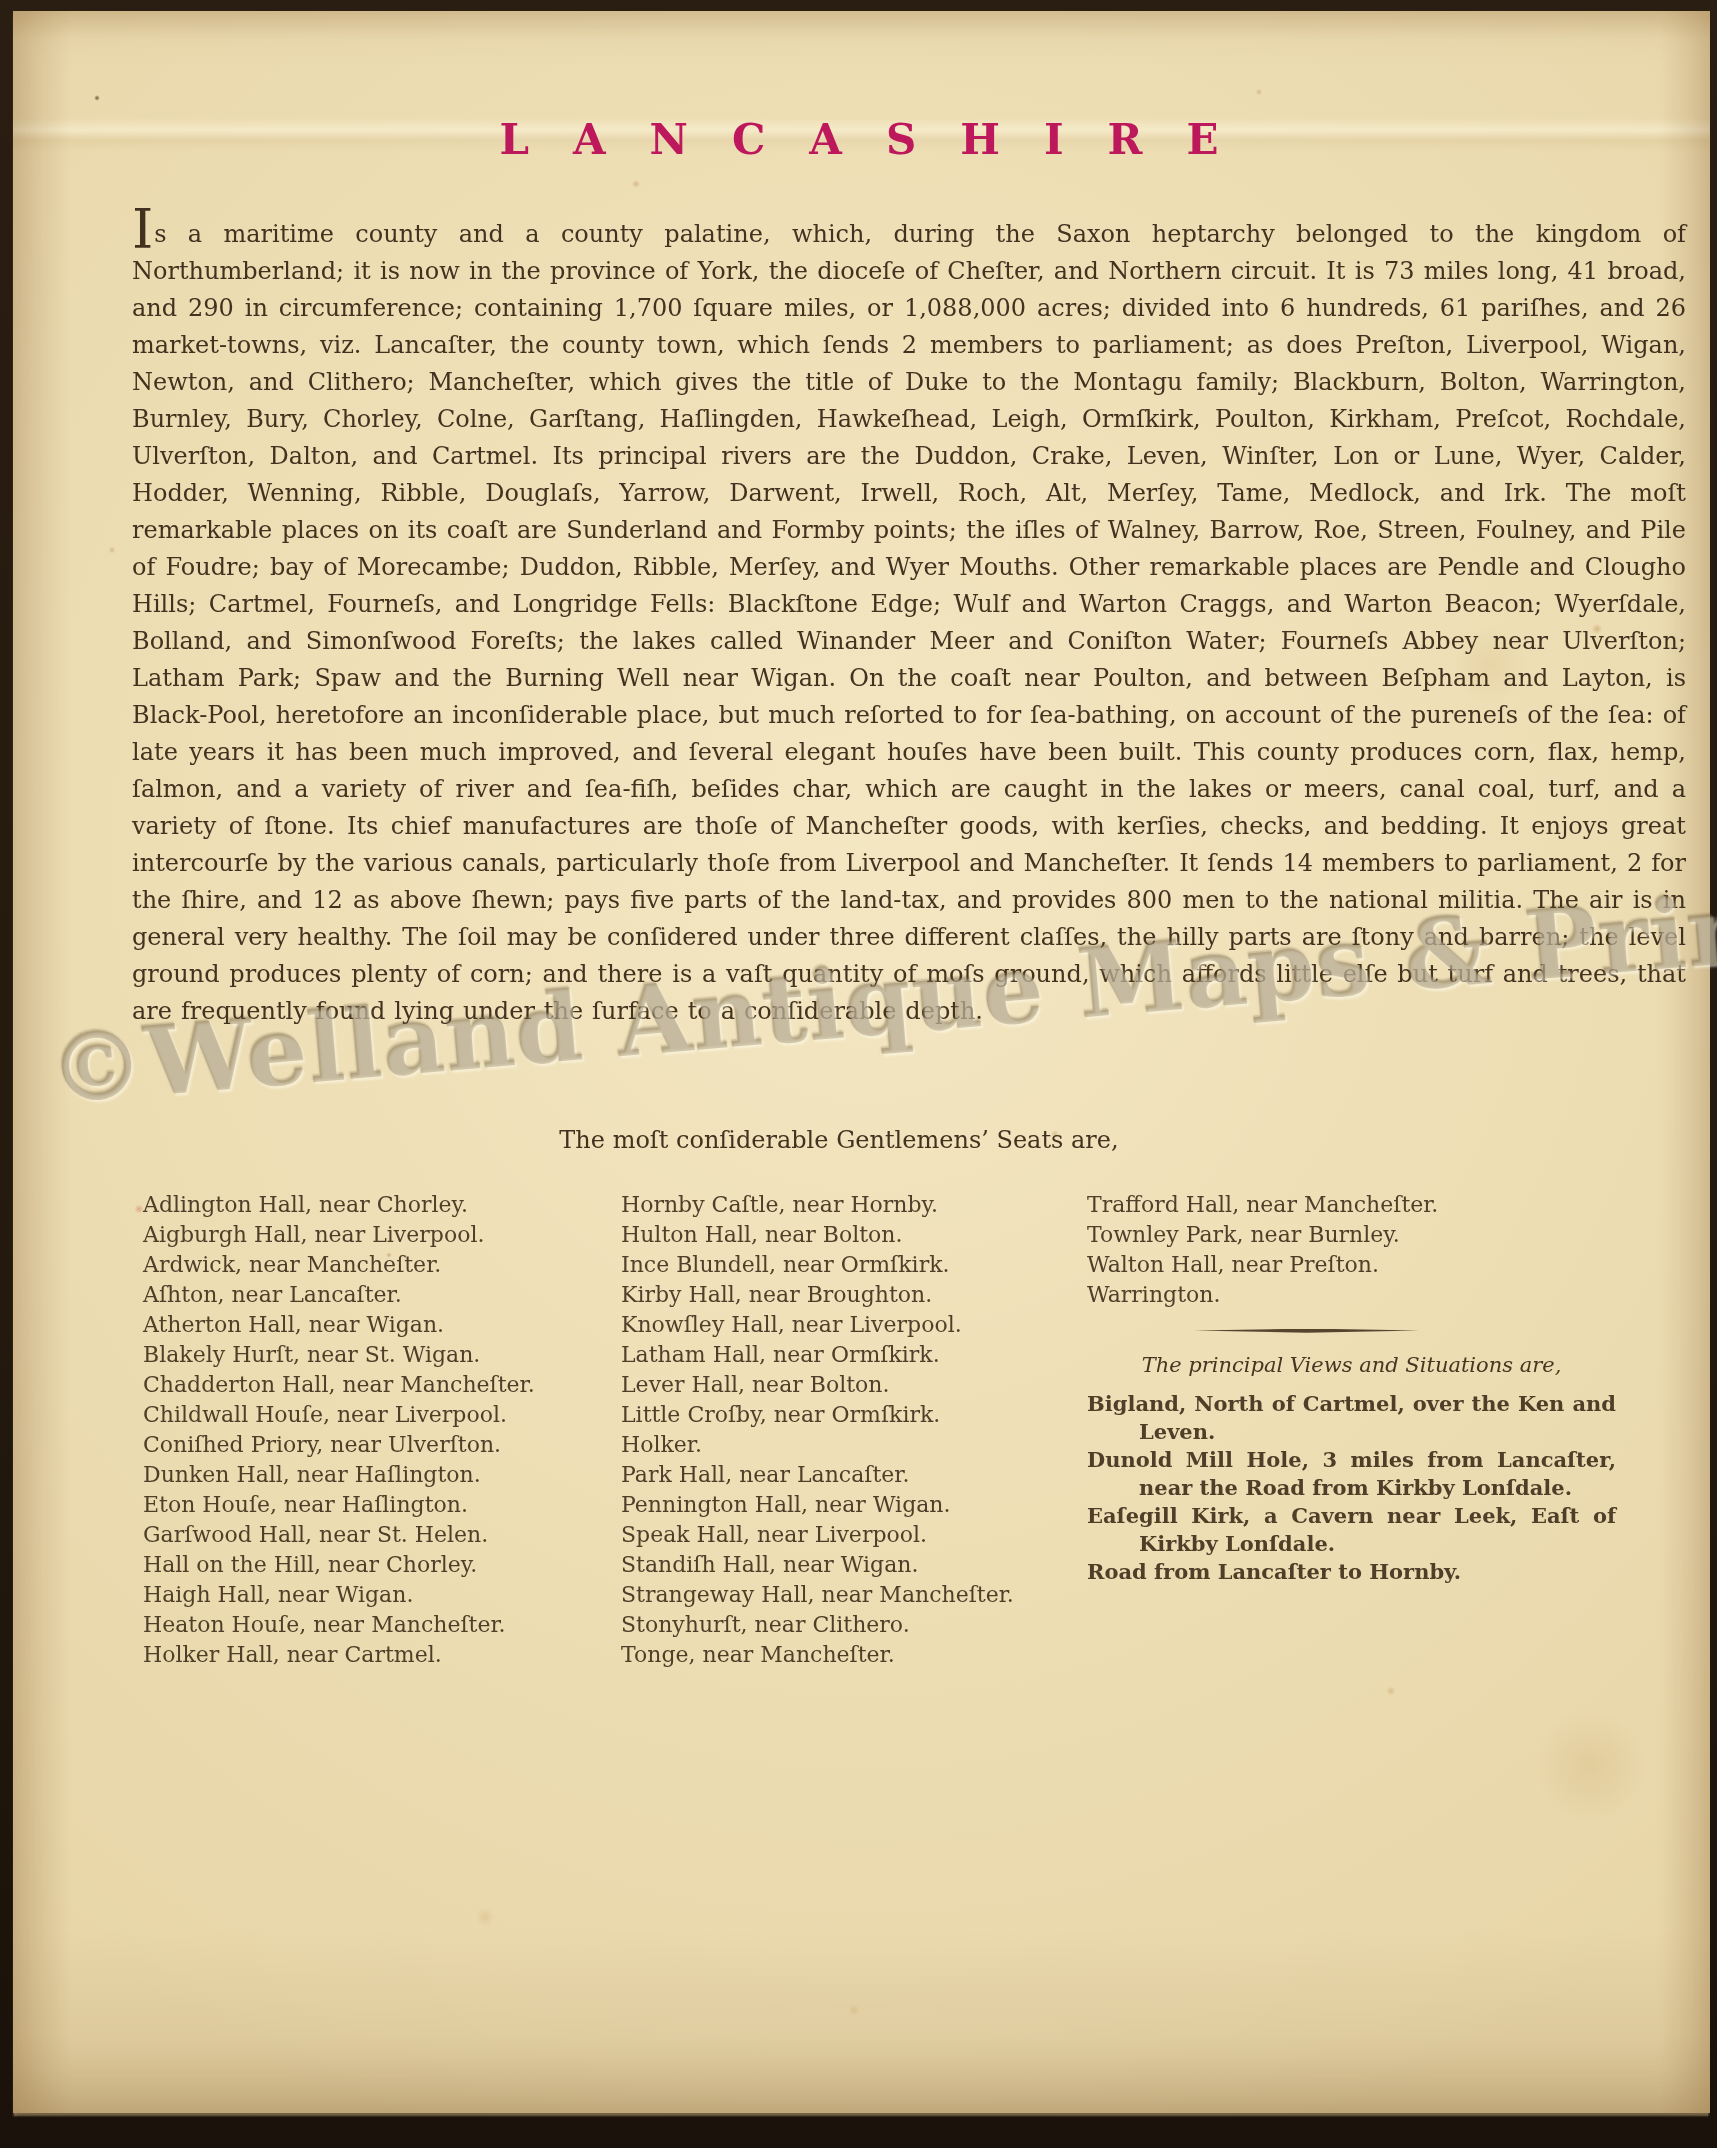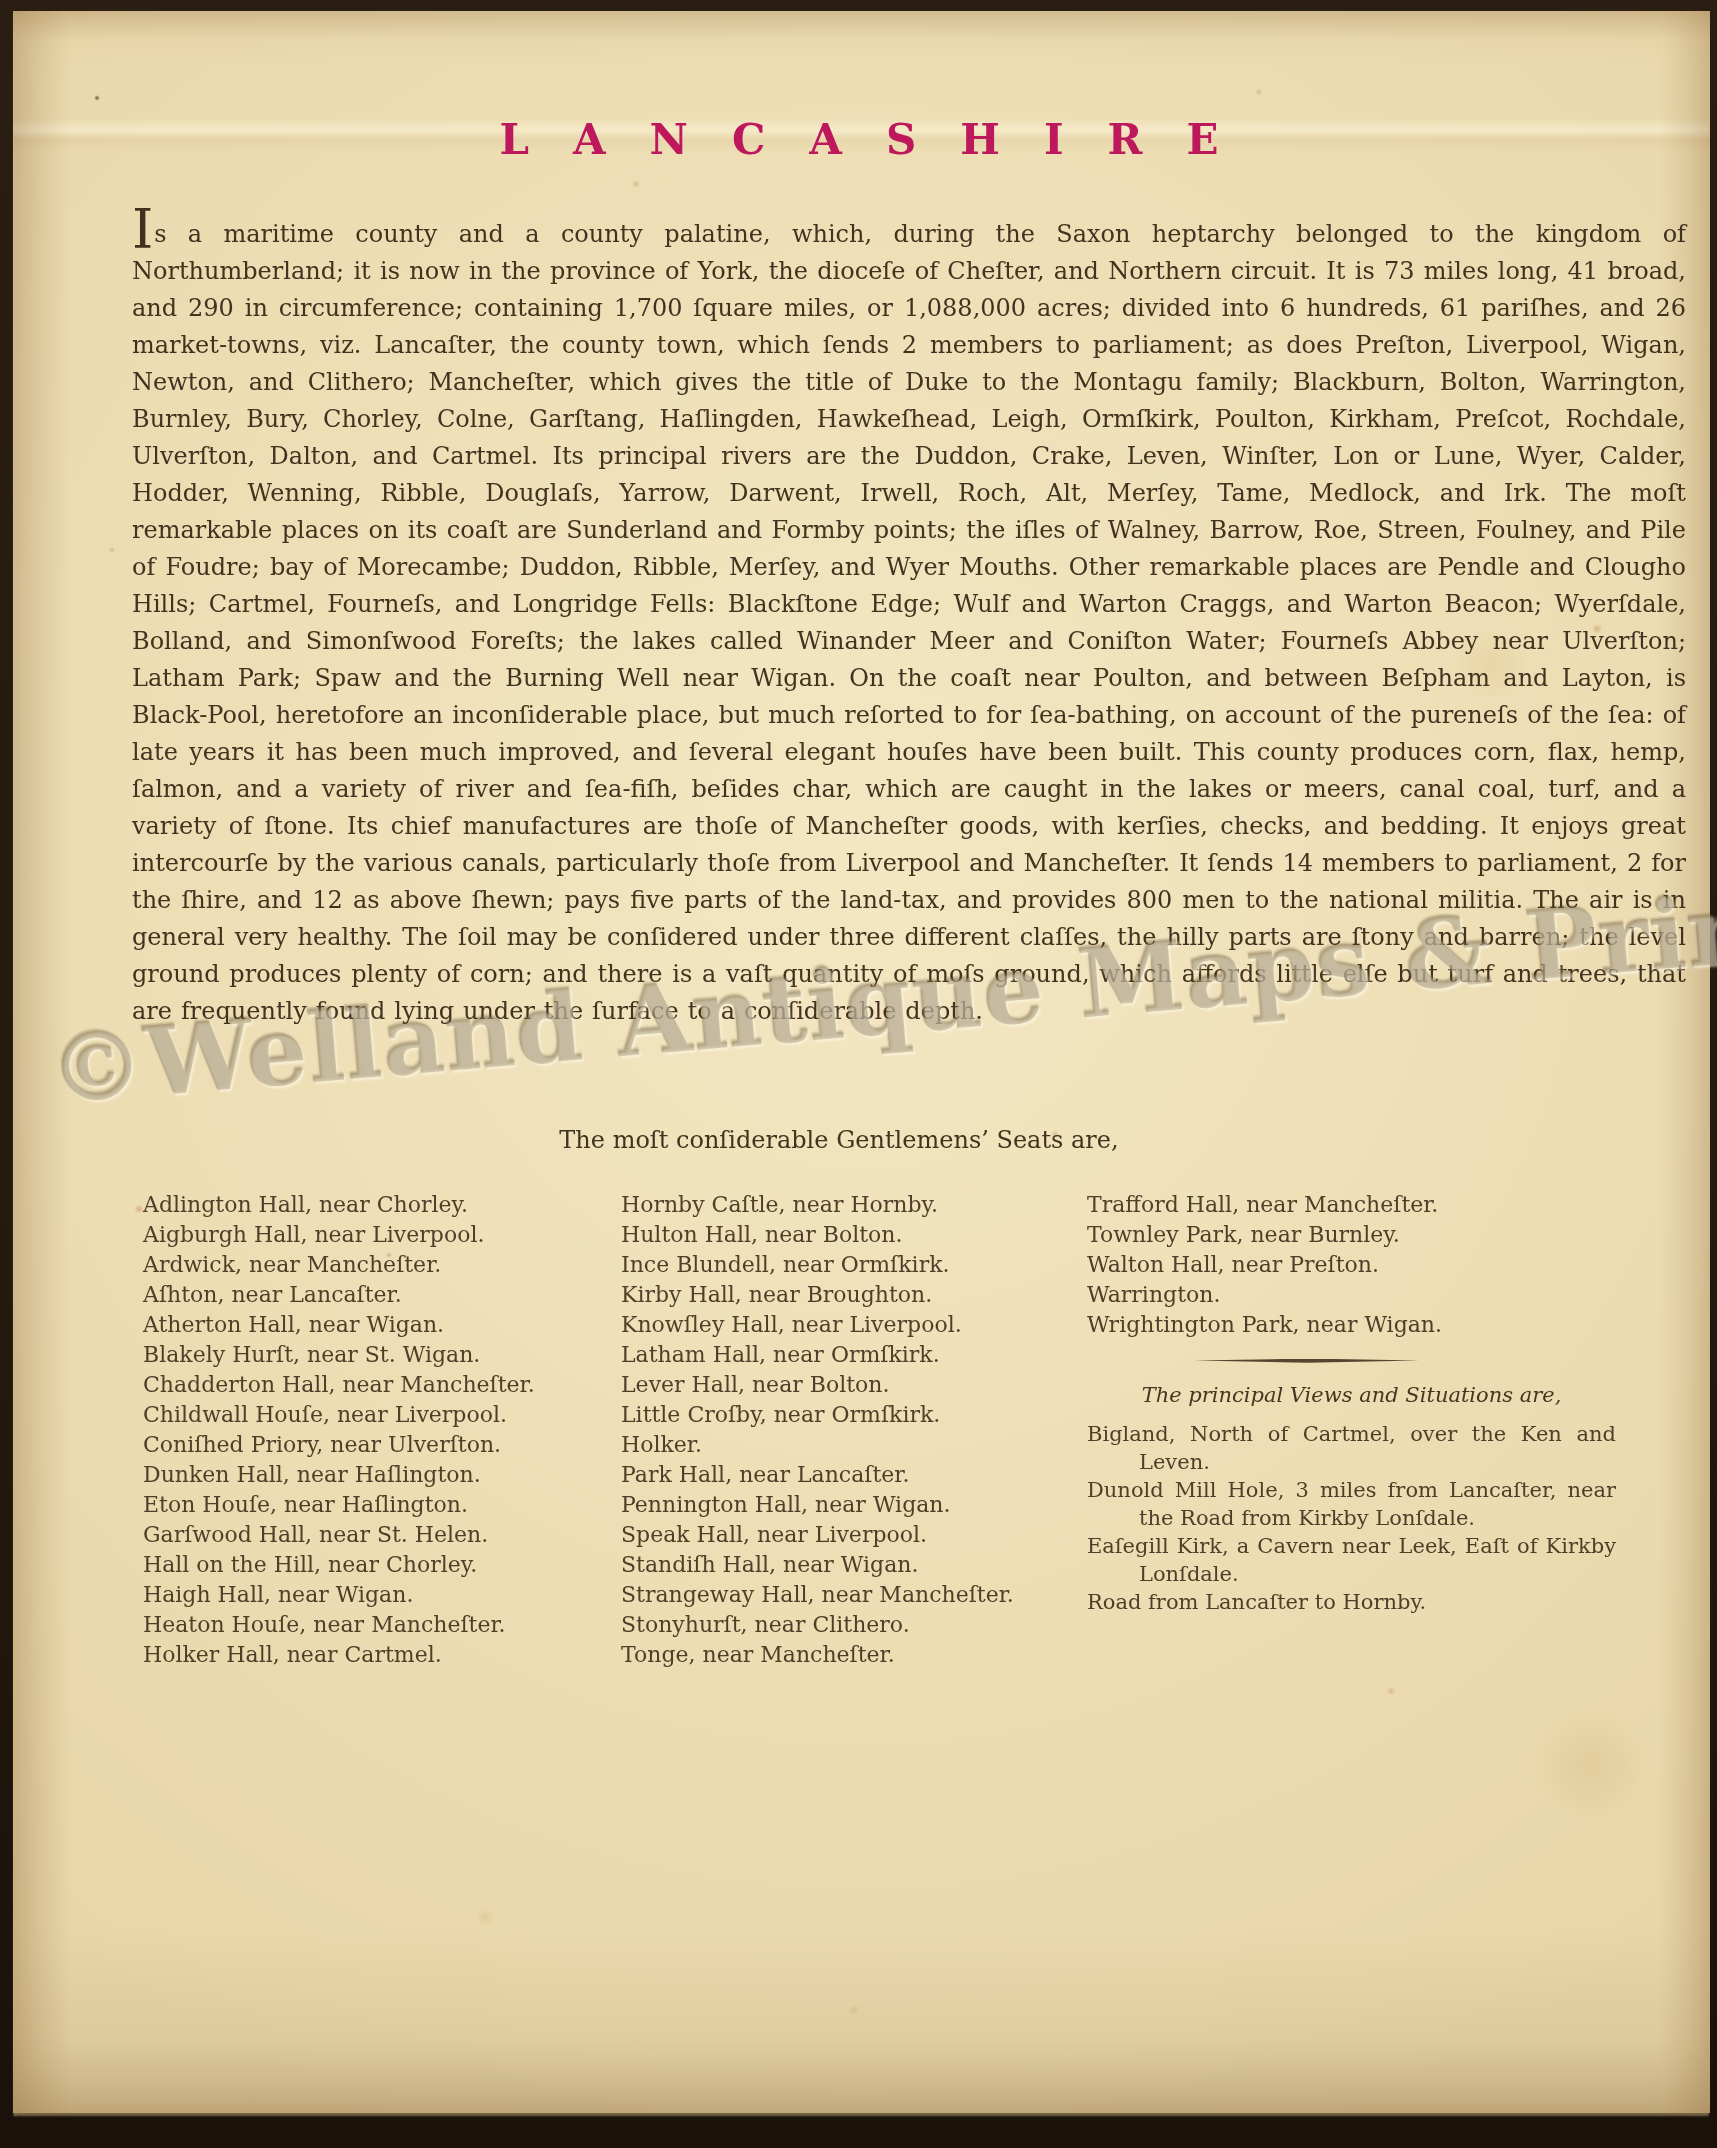--- a/index.html
+++ b/index.html
@@ -67,21 +67,21 @@
   .seat-item{line-height:30px;white-space:nowrap;}
   .rule{
     margin:18.5px 0 0 107px;width:225px;height:4.2px;
     background:#3a2a18;opacity:0.85;
     clip-path:polygon(0 50%, 50% 0, 100% 50%, 50% 100%);
   }
   .views-heading{
     margin-top:20px;text-align:center;font-style:italic;
     font-size:21px;color:rgba(52,35,18,0.90);
   }
-  .views-list{margin-top:13.4px;font-size:21px;}
+  .views-list{margin-top:13.4px;font-size:21px;font-weight:bold;}
   .view-item{line-height:28px;padding-left:52px;text-indent:-52px;text-align:justify;}
   .watermark{
     position:absolute;left:49px;top:1014px;width:1930px;
     font-size:96px;font-weight:bold;white-space:nowrap;
     transform:rotate(-4.8deg);transform-origin:0 50%;
     color:rgba(122,106,76,0.30);
     text-shadow:1.7px 2.5px 2.5px rgba(255,252,235,0.55), -0.8px -1.7px 1.7px rgba(70,50,25,0.22);
     letter-spacing:0.8px;pointer-events:none;
   }
 </style>
@@ -136,21 +136,20 @@
     <div class="seat-item">Stonyhurſt, near Clithero.</div>
     <div class="seat-item">Tonge, near Mancheſter.</div>
   </div>
 
 <div class="col col3">
   <div>
       <div class="seat-item">Trafford Hall, near Mancheſter.</div>
       <div class="seat-item">Townley Park, near Burnley.</div>
       <div class="seat-item">Walton Hall, near Preſton.</div>
       <div class="seat-item">Warrington.</div>
-      <div class="seat-item">Wrightington Park, near Wigan.</div>
     </div>
   <div class="rule"></div>
   <div class="views-heading">The principal Views and Situations are,</div>
   <div class="views-list">
       <div class="view-item">Bigland, North of Cartmel, over the Ken and Leven.</div>
       <div class="view-item">Dunold Mill Hole, 3 miles from Lancaſter, near the Road from Kirkby Lonſdale.</div>
       <div class="view-item">Eaſegill Kirk, a Cavern near Leek, Eaſt of Kirkby Lonſdale.</div>
       <div class="view-item">Road from Lancaſter to Hornby.</div>
     </div>
 </div>

